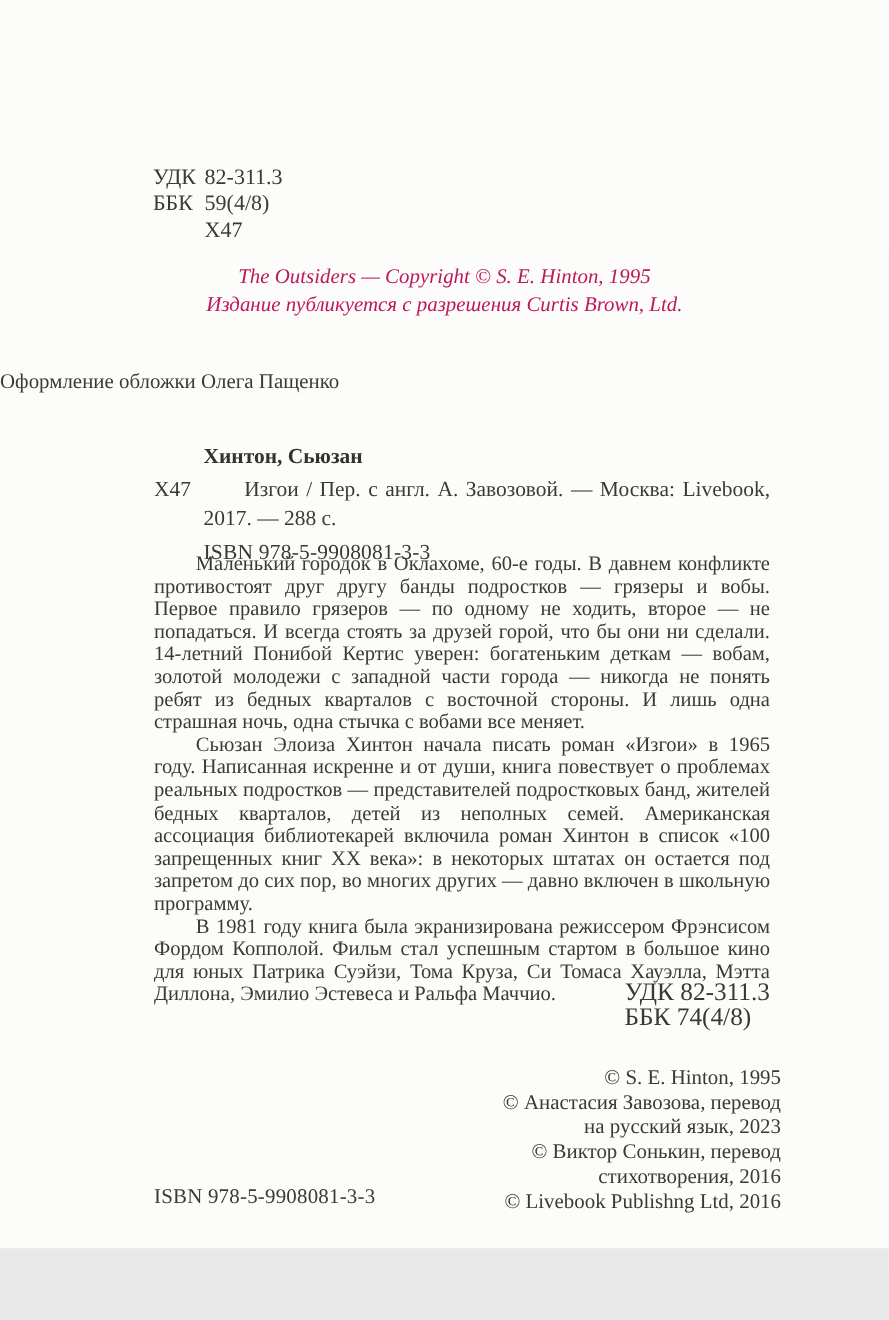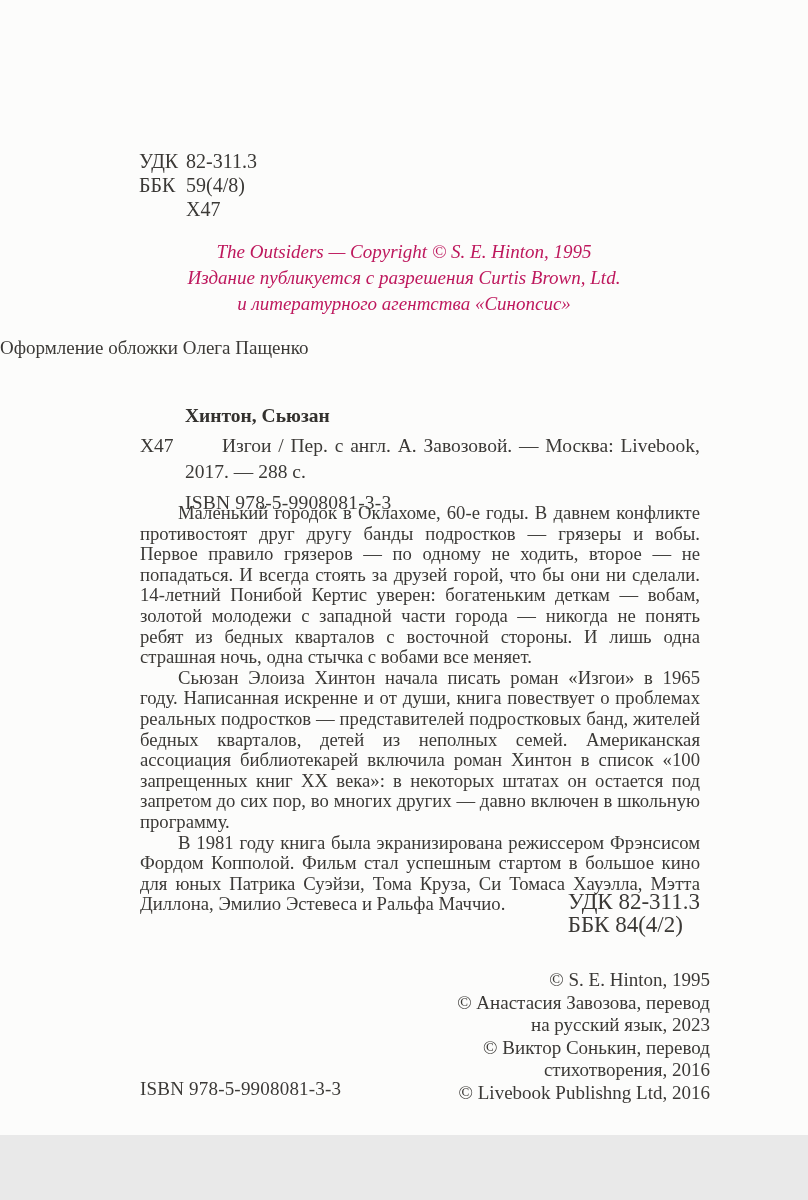--- a/index.html
+++ b/index.html
@@ -167,21 +167,20 @@
     </div>
     <div class="udk-row">
       <span class="udk-label"></span>
       <span class="udk-value">Х47</span>
     </div>
   </div>
 
   <div class="rights-note">
     <div>The Outsiders — Copyright © S. E. Hinton, 1995</div>
     <div>Издание публикуется с разрешения Curtis Brown, Ltd.</div>
-    <div>и литературного агентства «Синопсис»</div>
   </div>
 
   <div class="cover-credit">Оформление обложки Олега Пащенко</div>
 
   <div class="biblio">
     <div class="biblio-author">Хинтон, Сьюзан</div>
     <div class="biblio-entry">
       <span class="biblio-sign">Х47</span>
       <div class="biblio-desc">
         <div class="biblio-desc-l1">Изгои / Пер. с англ. А. Завозовой. — Москва: Livebook,</div>
@@ -192,21 +191,21 @@
   </div>
 
   <div class="annotation">
     <p>Маленький городок в Оклахоме, 60-е годы. В давнем конфликте противостоят друг другу банды подростков — грязеры и вобы. Первое правило грязеров — по одному не ходить, второе — не попадаться. И всегда стоять за друзей горой, что бы они ни сделали. 14-летний Понибой Кертис уверен: богатеньким деткам — вобам, золотой молодежи с западной части города — никогда не понять ребят из бедных кварталов с восточной стороны. И лишь одна страшная ночь, одна стычка с вобами все меняет.</p>
     <p>Сьюзан Элоиза Хинтон начала писать роман «Изгои» в 1965 году. Написанная искренне и от души, книга повествует о проблемах реальных подростков — представителей подростковых банд, жителей бедных кварталов, детей из неполных семей. Американская ассоциация библиотекарей включила роман Хинтон в список «100 запрещенных книг XX века»: в некоторых штатах он остается под запретом до сих пор, во многих других — давно включен в школьную программу.</p>
     <p>В 1981 году книга была экранизирована режиссером Фрэнсисом Фордом Копполой. Фильм стал успешным стартом в большое кино для юных Патрика Суэйзи, Тома Круза, Си Томаса Хауэлла, Мэтта Диллона, Эмилио Эстевеса и Ральфа Маччио.</p>
   </div>
 
   <div class="udk-right">
     <div>УДК 82-311.3</div>
-    <div>ББК 84(4/2)</div>
+    <div>ББК 74(4/8)</div>
   </div>
 
   <div class="copyrights">
     <div class="copyright-item">© S. E. Hinton, 1995</div>
     <div class="copyright-item">© Анастасия Завозова, перевод на русский язык, 2023</div>
     <div class="copyright-item">© Виктор Сонькин, перевод стихотворения, 2016</div>
     <div class="copyright-item">© Livebook Publishng Ltd, 2016</div>
   </div>
 
   <div class="isbn-footer">ISBN 978-5-9908081-3-3</div>

